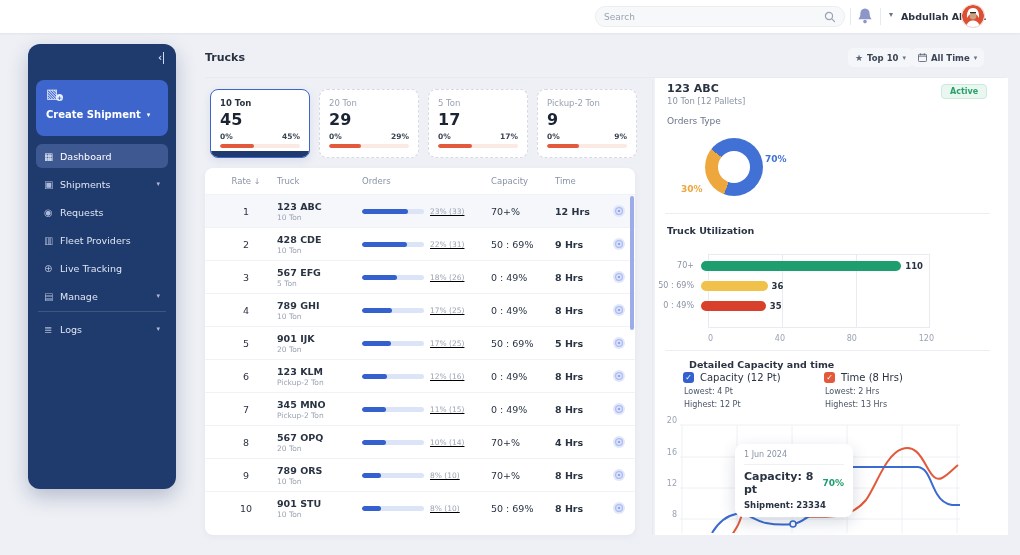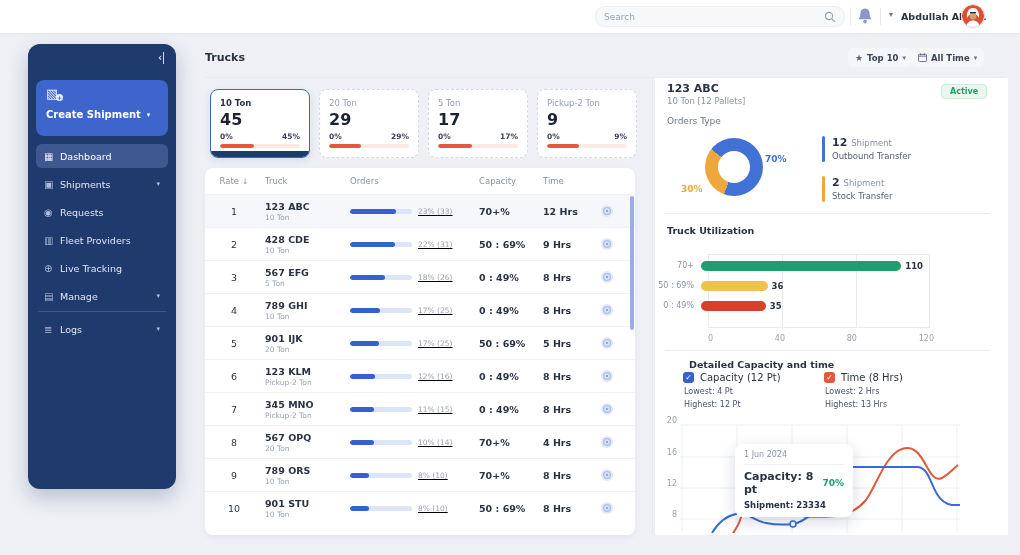--- a/index.html
+++ b/index.html
@@ -54,38 +54,38 @@
   .card.selected .c-label { color:#2a3342; font-weight:bold; }
   .card .c-count { font-size:16px; font-weight:bold; color:#1c2433; margin-top:2px; }
   .card .c-minmax { display:flex; justify-content:space-between; font-size:7.5px; font-weight:bold; color:#3b4454; margin-top:3px; }
   .card .c-track { margin-top:3px; height:4px; background:#fbe9e4; border-radius:2px; overflow:hidden; }
   .card .c-fill { height:100%; background:#e2593b; border-radius:2px; }
   .card .strip { display:none; position:absolute; left:0; right:0; bottom:0; height:6px; background:#1f3a6d; }
   .card.selected .strip { display:block; }
 
   
   .table-card { position:absolute; left:205px; top:168px; width:430px; height:367px; background:#fff; border-radius:8px; box-shadow:0 2px 6px rgba(30,50,90,.05); overflow:hidden; }
-  .t-head, .t-row { display:grid; grid-template-columns:38px 92px 130px 68px 46px 36px; padding-left:10px; align-items:center; }
+  .t-head, .t-row { display:grid; grid-template-columns:38px 92px 130px 68px 46px 36px; padding-left:22px; align-items:center; }
   .t-head { height:26px; font-size:8.5px; color:#8a94a6; }
   .t-head .th-rate { text-align:center; }
   .t-head .th-truck { padding-left:12px; }
   .t-head .th-orders { padding-left:5px; }
   .t-head .th-cap { padding-left:4px; }
   .sort { font-size:8px; color:#8a94a6; }
   .t-row { height:33px; border-top:1px solid #f0f2f6; cursor:pointer; }
   .t-row.selected { background:#f5f7fb; }
   .td-rate { text-align:center; font-size:9.5px; color:#2a3342; }
   .td-truck { padding-left:12px; }
   .td-truck .tk-id { font-size:9.5px; font-weight:bold; color:#2a3342; }
   .td-truck .tk-ton { font-size:7.5px; color:#9aa3b2; margin-top:1px; }
   .td-orders { padding-left:5px; display:flex; align-items:center;text-decoration:underline; }
   .o-track { width:62px; height:5px; background:#dce4f8; border-radius:3px; overflow:hidden; }
   .o-fill { height:100%; background:#3461cd; border-radius:3px; }
   .o-label { margin-left:6px; font-size:7.5px; color:#9aa3b2; }
-  .td-cap { padding-left:4px; font-size:9.5px; font-weight:bold; color:#2a3342; }
+  .td-cap { padding-left:4px; font-size:9.5px; font-weight:normal; color:#2a3342; }
   .td-time { font-size:9.5px; font-weight:bold; color:#2a3342; }
   .td-eye { display:flex; justify-content:center; }
   .scroll-thumb { position:absolute; left:630px; top:196px; width:4px; height:134px; background:#9bace8; border-radius:2px; cursor:pointer; }
 
   
   .v-divider { position:absolute; left:652px; top:80px; width:1px; height:455px; background:#e6e9ef; }
   .panel { position:absolute; left:655px; top:78px; width:353px; height:457px; background:#fff; }
   .p-truck-id { position:absolute; left:12px; top:4px; font-size:11px; font-weight:bold; color:#2a3342; }
   .p-truck-sub { position:absolute; left:12px; top:18px; font-size:8.5px; color:#8a94a6; }
   .badge { position:absolute; left:286px; top:6px; font-size:8px; font-weight:bold; color:#27a06a; background:#eaf7f1; border:1px solid #c9ebdb; border-radius:4px; padding:2px 8px; }
@@ -534,38 +534,20 @@
   <div class="v-divider"></div>
   <div class="panel">
     <div class="p-truck-id">123 ABC</div>
     <div class="p-truck-sub">10 Ton [12 Pallets]</div>
     <div class="badge">Active</div>
 
     <div class="p-sec-title" style="left:12px; top:38px;">Orders Type</div>
     <div class="donut"></div>
     <div class="donut-lbl blue">70%</div>
     <div class="donut-lbl yellow">30%</div>
-    <div class="legend">
-
-        <div class="leg-item">
-          <span class="leg-tick" style="background: rgb(66, 113, 214);"></span>
-          <span>
-            <div class="leg-count"><span>12</span> <span class="leg-unit">Shipment</span></div>
-            <div class="leg-name">Outbound Transfer</div>
-          </span>
-        </div>
-
-        <div class="leg-item">
-          <span class="leg-tick" style="background: rgb(237, 167, 61);"></span>
-          <span>
-            <div class="leg-count"><span>2</span> <span class="leg-unit">Shipment</span></div>
-            <div class="leg-name">Stock Transfer</div>
-          </span>
-        </div>
-      </div>
 
     <div class="p-div" style="top:135px;"></div>
     <div class="bold-title" style="position:absolute; left:12px; top:147px;">Truck Utilization</div>
 
     <div class="util">
       <div class="util-plot">
         <div class="util-grid" style="left:33.33%;"></div>
         <div class="util-grid" style="left:66.66%;"></div>
       </div>
       <div>

